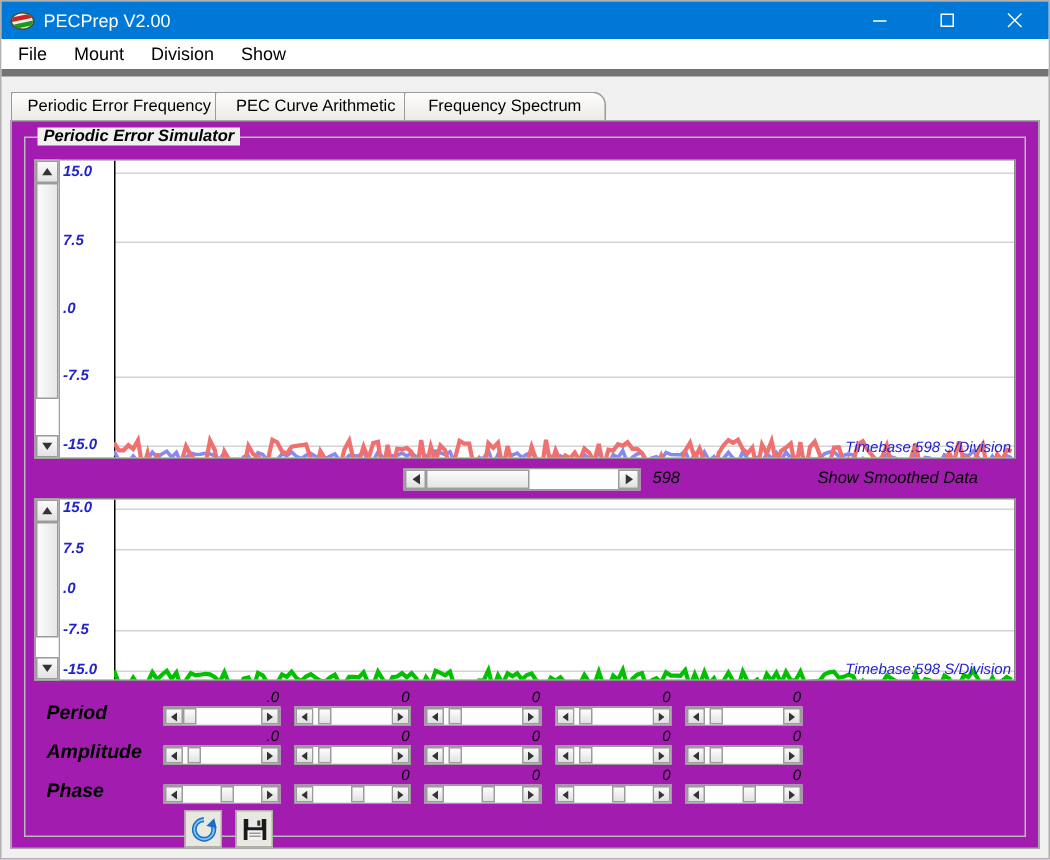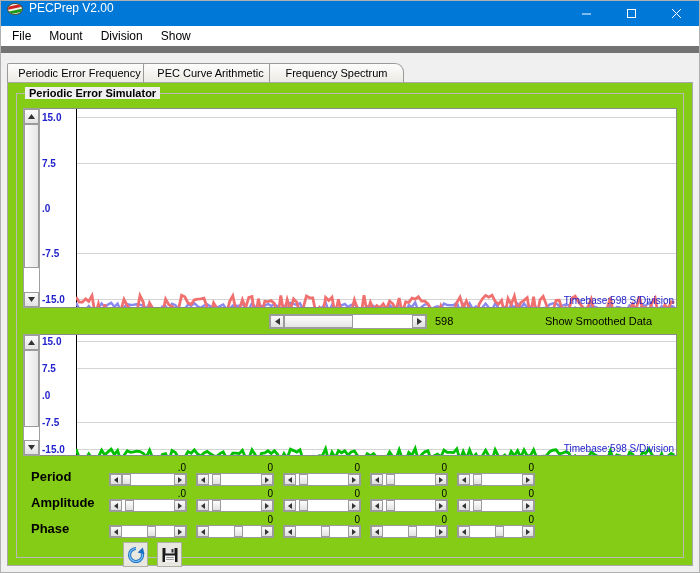--- a/index.html
+++ b/index.html
@@ -20,21 +20,21 @@
     border: 1px solid #b0b0b0;
     box-sizing: border-box;
     display: flex;
     flex-direction: column;
   }
   
   .titlebar {
     height: 25px;
     background: #0078d7;
     display: flex;
-    align-items: flex-start;
+    align-items: center;
     flex: 0 0 auto;
   }
   .app-icon {
     width: 16px; height: 16px;
     margin-left: 6px; margin-right: 6px;
     position: relative;
     flex: 0 0 auto;
   }
   .app-icon .globe {
     position: absolute;
@@ -70,21 +70,21 @@
     display: flex; align-items: center; justify-content: center;
     color: #fff;
   }
   .win-btn svg { display: block; }
   
   .menubar {
     height: 20px;
     background: #ffffff;
     display: flex;
     align-items: center;
-    border-bottom: 7px solid #737373;
+    border-bottom: 5px solid #737373;
     flex: 0 0 auto;
     padding-left: 2px;
   }
   .menu-item {
     padding: 2px 9px;
     font-size: 12px;
     color: #000;
     white-space: nowrap;
   }
   
@@ -118,22 +118,23 @@
   .tab.t1 { width: 145px; }
   .tab.t2 { width: 135px; }
   .tab.t3 { width: 135px; }
   .tab.t4 { width: 133px; font-weight: bold; background: #f0f0f0; z-index: 5; height: 21px; line-height:21px; }
   
   .panel {
     position: relative;
     margin: 0 6px 6px 6px;
     flex: 1 1 auto;
     border: 1px solid #a8a8a8;
-    background: #84cc16;
-    box-sizing: border-box;
+    background: #a21caf;
+    box-sizing: border-box;
+    font-style: italic;
   }
   .groupbox {
     position: absolute;
     left: 8px; top: 10px; right: 8px; bottom: 7px;
     border: 1px solid #b9b9b9;
     box-sizing: border-box;
   }
   .group-title {
     position: absolute;
     left: 8px; top: -7px;

